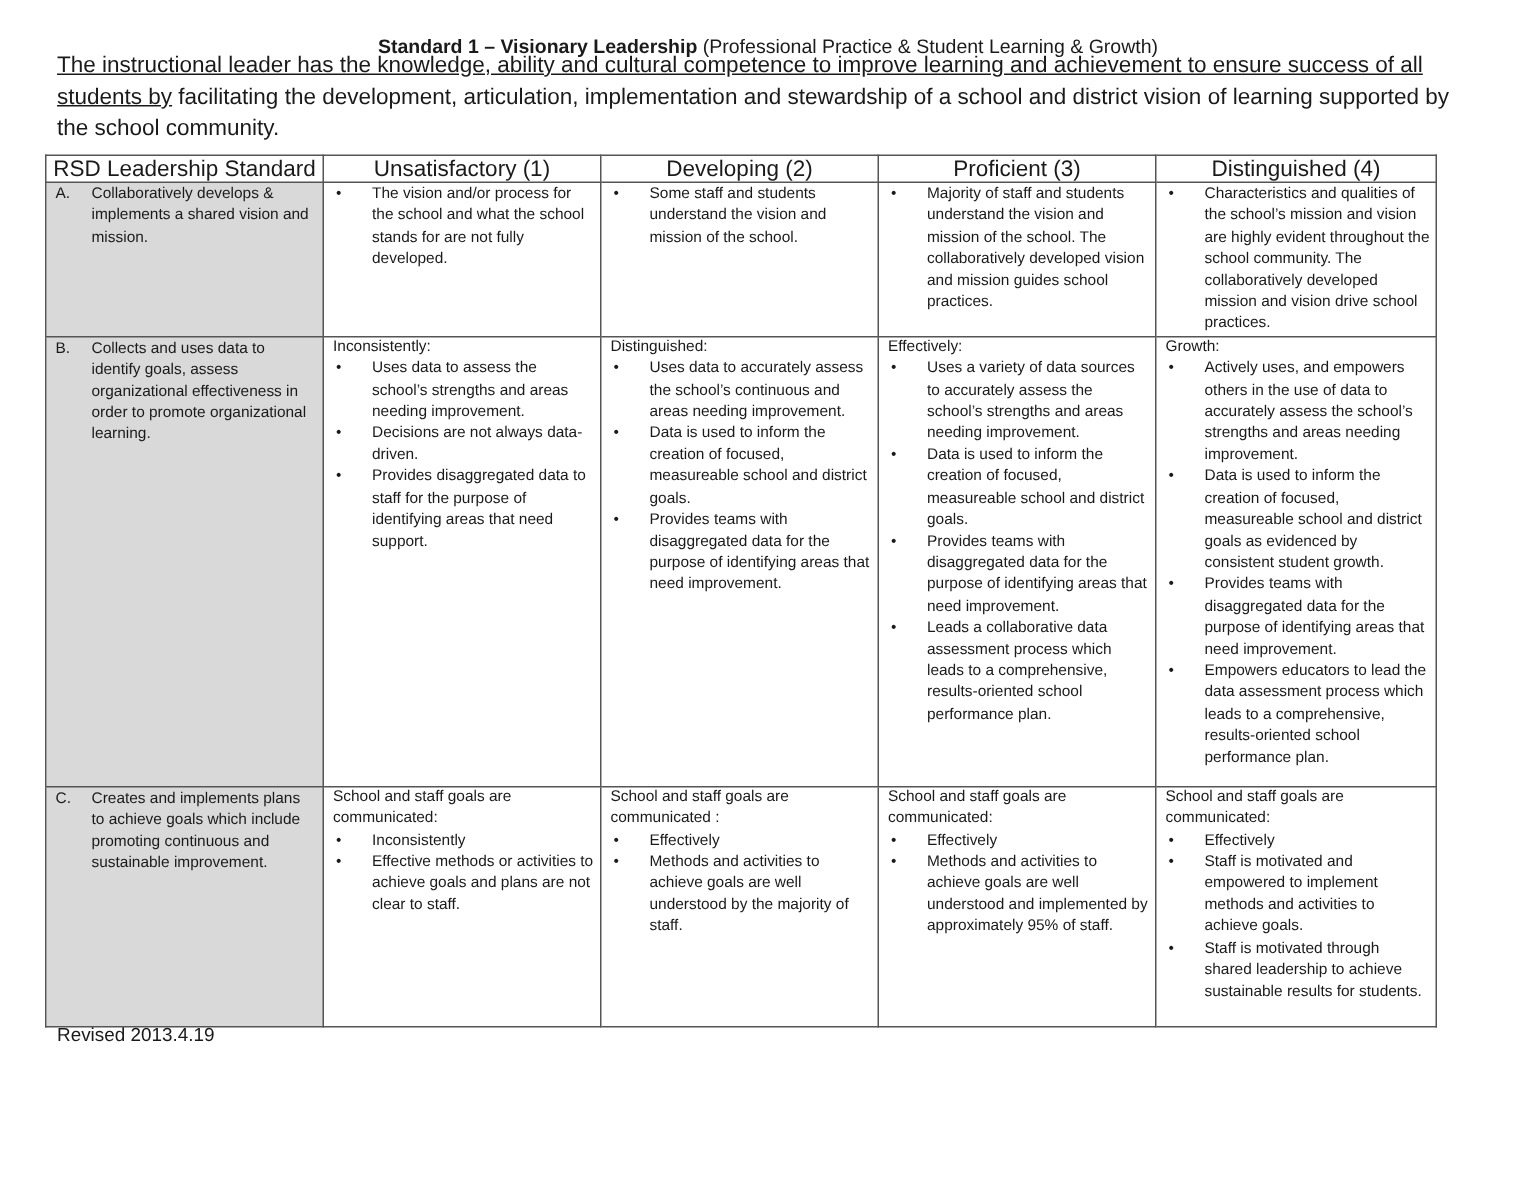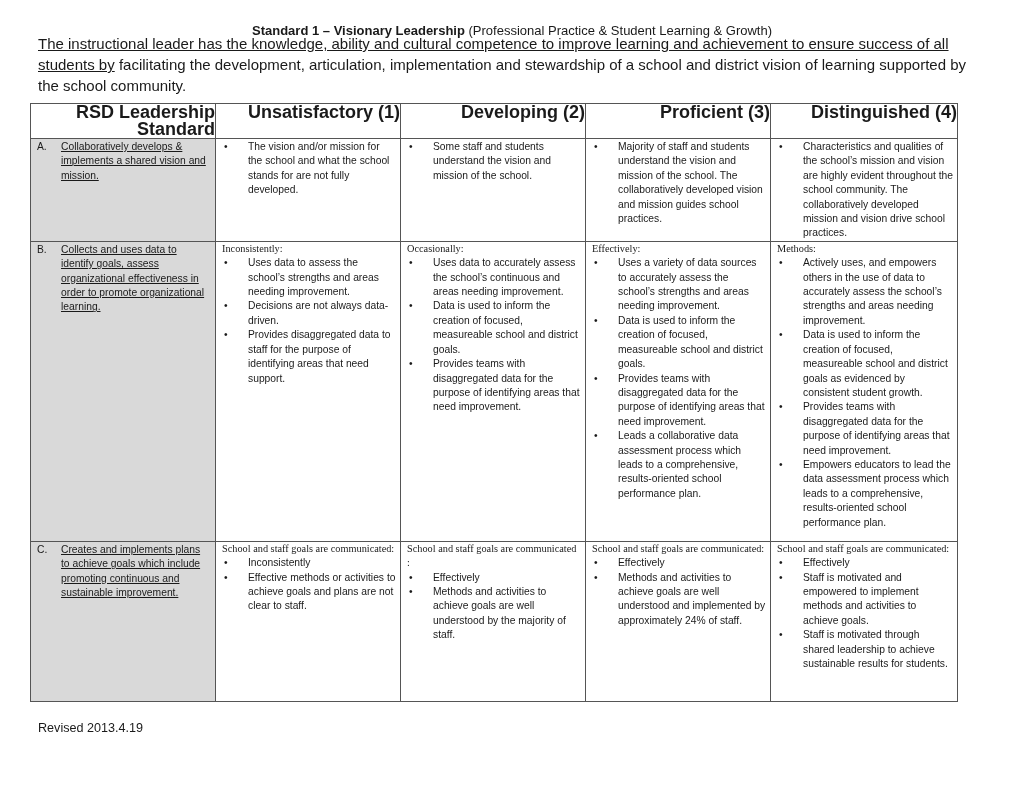--- a/index.html
+++ b/index.html
@@ -19,33 +19,33 @@
   .intro .u { text-decoration: underline; }
   table.rubric {
     position: absolute; top: 103px; left: 30px; width: 927px;
     border-collapse: collapse; table-layout: fixed;
     font-size: 10.3px; line-height: 14.4px;
   }
   table.rubric th, table.rubric td {
     border: 1px solid #555; vertical-align: top; padding: 0 4px 0 6px;
   }
   table.rubric th {
-    font-size: 18px; font-weight: bold; text-align: right; height: 17px; line-height: 17px; padding: 0;
+    font-size: 15px; font-weight: normal; text-align: center; height: 17px; line-height: 17px; padding: 0;
   }
   td.std { background: #d9d9d9; }
   .std-wrap { display: flex; padding-top: 1px; }
   .std-letter { width: 24px; flex: none; }
-  .std-text { flex: 1; text-decoration: underline; }
-  .lead { margin: 0; font-family: Liberation Serif, serif; }
+  .std-text { flex: 1; }
+  .lead { margin: 0; }
   ul.bl { list-style: none; margin: 0; padding: 0; }
   ul.bl li { display: flex; }
   ul.bl li .dot { width: 24px; flex: none; padding-left: 2px; }
   ul.bl li .txt { flex: 1; }
   .footer {
-    position: absolute; top: 720px; left: 38px; font-size: 12.6px; line-height: 16px;
+    position: absolute; top: 682px; left: 38px; font-size: 12.6px; line-height: 16px;
   }
 </style>
 </head>
 <body>
 
 <div class="title">
   <b>Standard 1 – Visionary Leadership</b><span> (Professional Practice &amp; Student Learning &amp; Growth)</span>
 </div>
 
 <div class="intro">
@@ -74,21 +74,21 @@
         <td class="std">
           <div class="std-wrap">
             <span class="std-letter">A.</span>
             <span class="std-text">Collaboratively develops &amp; implements a shared vision and mission.</span>
           </div>
         </td>
         <td>
           <ul class="bl" style="padding-top: 1px;">
             <li>
               <span class="dot">•</span>
-              <span class="txt">The vision and/or mission for the school and what the school stands for are not fully developed.</span>
+              <span class="txt">The vision and/or process for the school and what the school stands for are not fully developed.</span>
             </li>
           </ul>
         </td>
         <td>
           <ul class="bl" style="padding-top: 1px;">
             <li>
               <span class="dot">•</span>
               <span class="txt">Some staff and students understand the vision and mission of the school.</span>
             </li>
           </ul>
@@ -128,21 +128,21 @@
               <span class="dot">•</span>
               <span class="txt">Decisions are not always data-driven.</span>
             </li>
             <li>
               <span class="dot">•</span>
               <span class="txt">Provides disaggregated data to staff for the purpose of identifying areas that need support.</span>
             </li>
           </ul>
         </td>
         <td>
-          <p class="lead">Occasionally:</p>
+          <p class="lead">Distinguished:</p>
           <ul class="bl">
             <li>
               <span class="dot">•</span>
               <span class="txt">Uses data to accurately assess the school’s continuous and areas needing improvement.</span>
             </li>
             <li>
               <span class="dot">•</span>
               <span class="txt">Data is used to inform the creation of focused, measureable school and district goals.</span>
             </li>
             <li>
@@ -166,21 +166,21 @@
               <span class="dot">•</span>
               <span class="txt">Provides teams with disaggregated data for the purpose of identifying areas that need improvement.</span>
             </li>
             <li>
               <span class="dot">•</span>
               <span class="txt">Leads a collaborative data assessment process which leads to a comprehensive, results-oriented school performance plan.</span>
             </li>
           </ul>
         </td>
         <td>
-          <p class="lead">Methods:</p>
+          <p class="lead">Growth:</p>
           <ul class="bl">
             <li>
               <span class="dot">•</span>
               <span class="txt">Actively uses, and empowers others in the use of data to accurately assess the school’s strengths and areas needing improvement.</span>
             </li>
             <li>
               <span class="dot">•</span>
               <span class="txt">Data is used to inform the creation of focused, measureable school and district goals as evidenced by consistent student growth.</span>
             </li>
             <li>
@@ -229,21 +229,21 @@
         </td>
         <td>
           <p class="lead">School and staff goals are communicated:</p>
           <ul class="bl">
             <li>
               <span class="dot">•</span>
               <span class="txt">Effectively</span>
             </li>
             <li>
               <span class="dot">•</span>
-              <span class="txt">Methods and activities to achieve goals are well understood and implemented by approximately 24% of staff.</span>
+              <span class="txt">Methods and activities to achieve goals are well understood and implemented by approximately 95% of staff.</span>
             </li>
           </ul>
         </td>
         <td>
           <p class="lead">School and staff goals are communicated:</p>
           <ul class="bl">
             <li>
               <span class="dot">•</span>
               <span class="txt">Effectively</span>
             </li>

